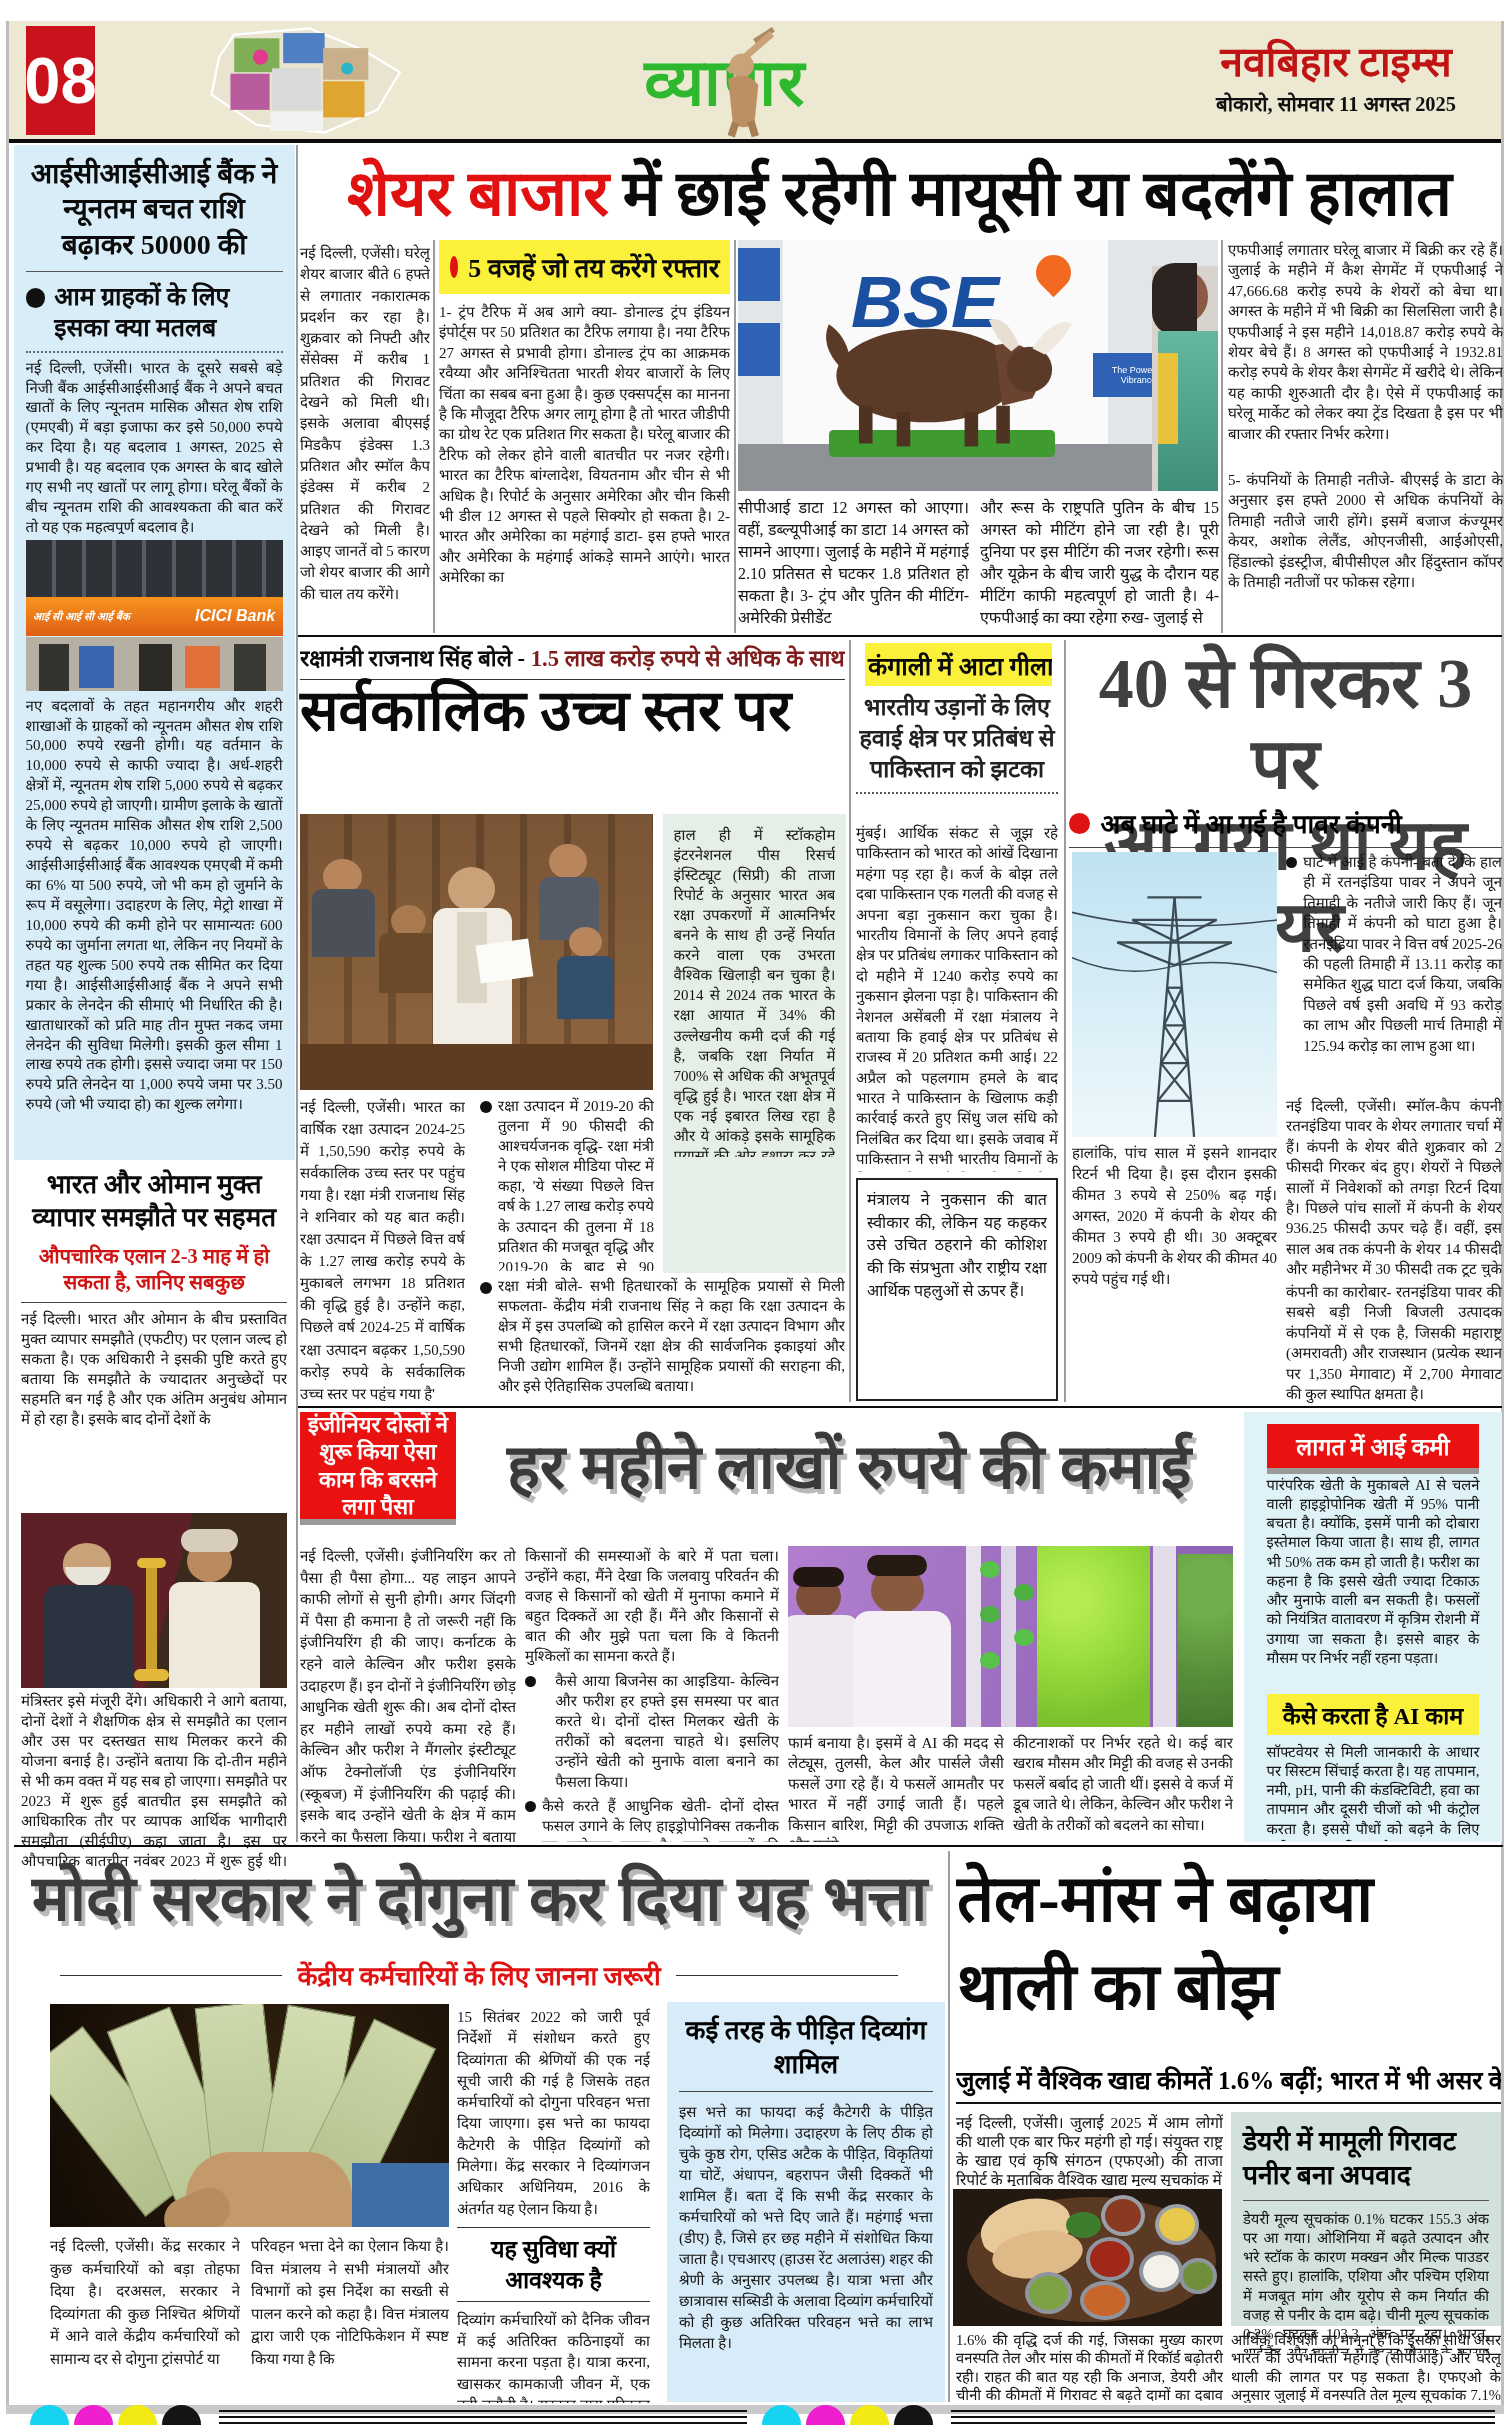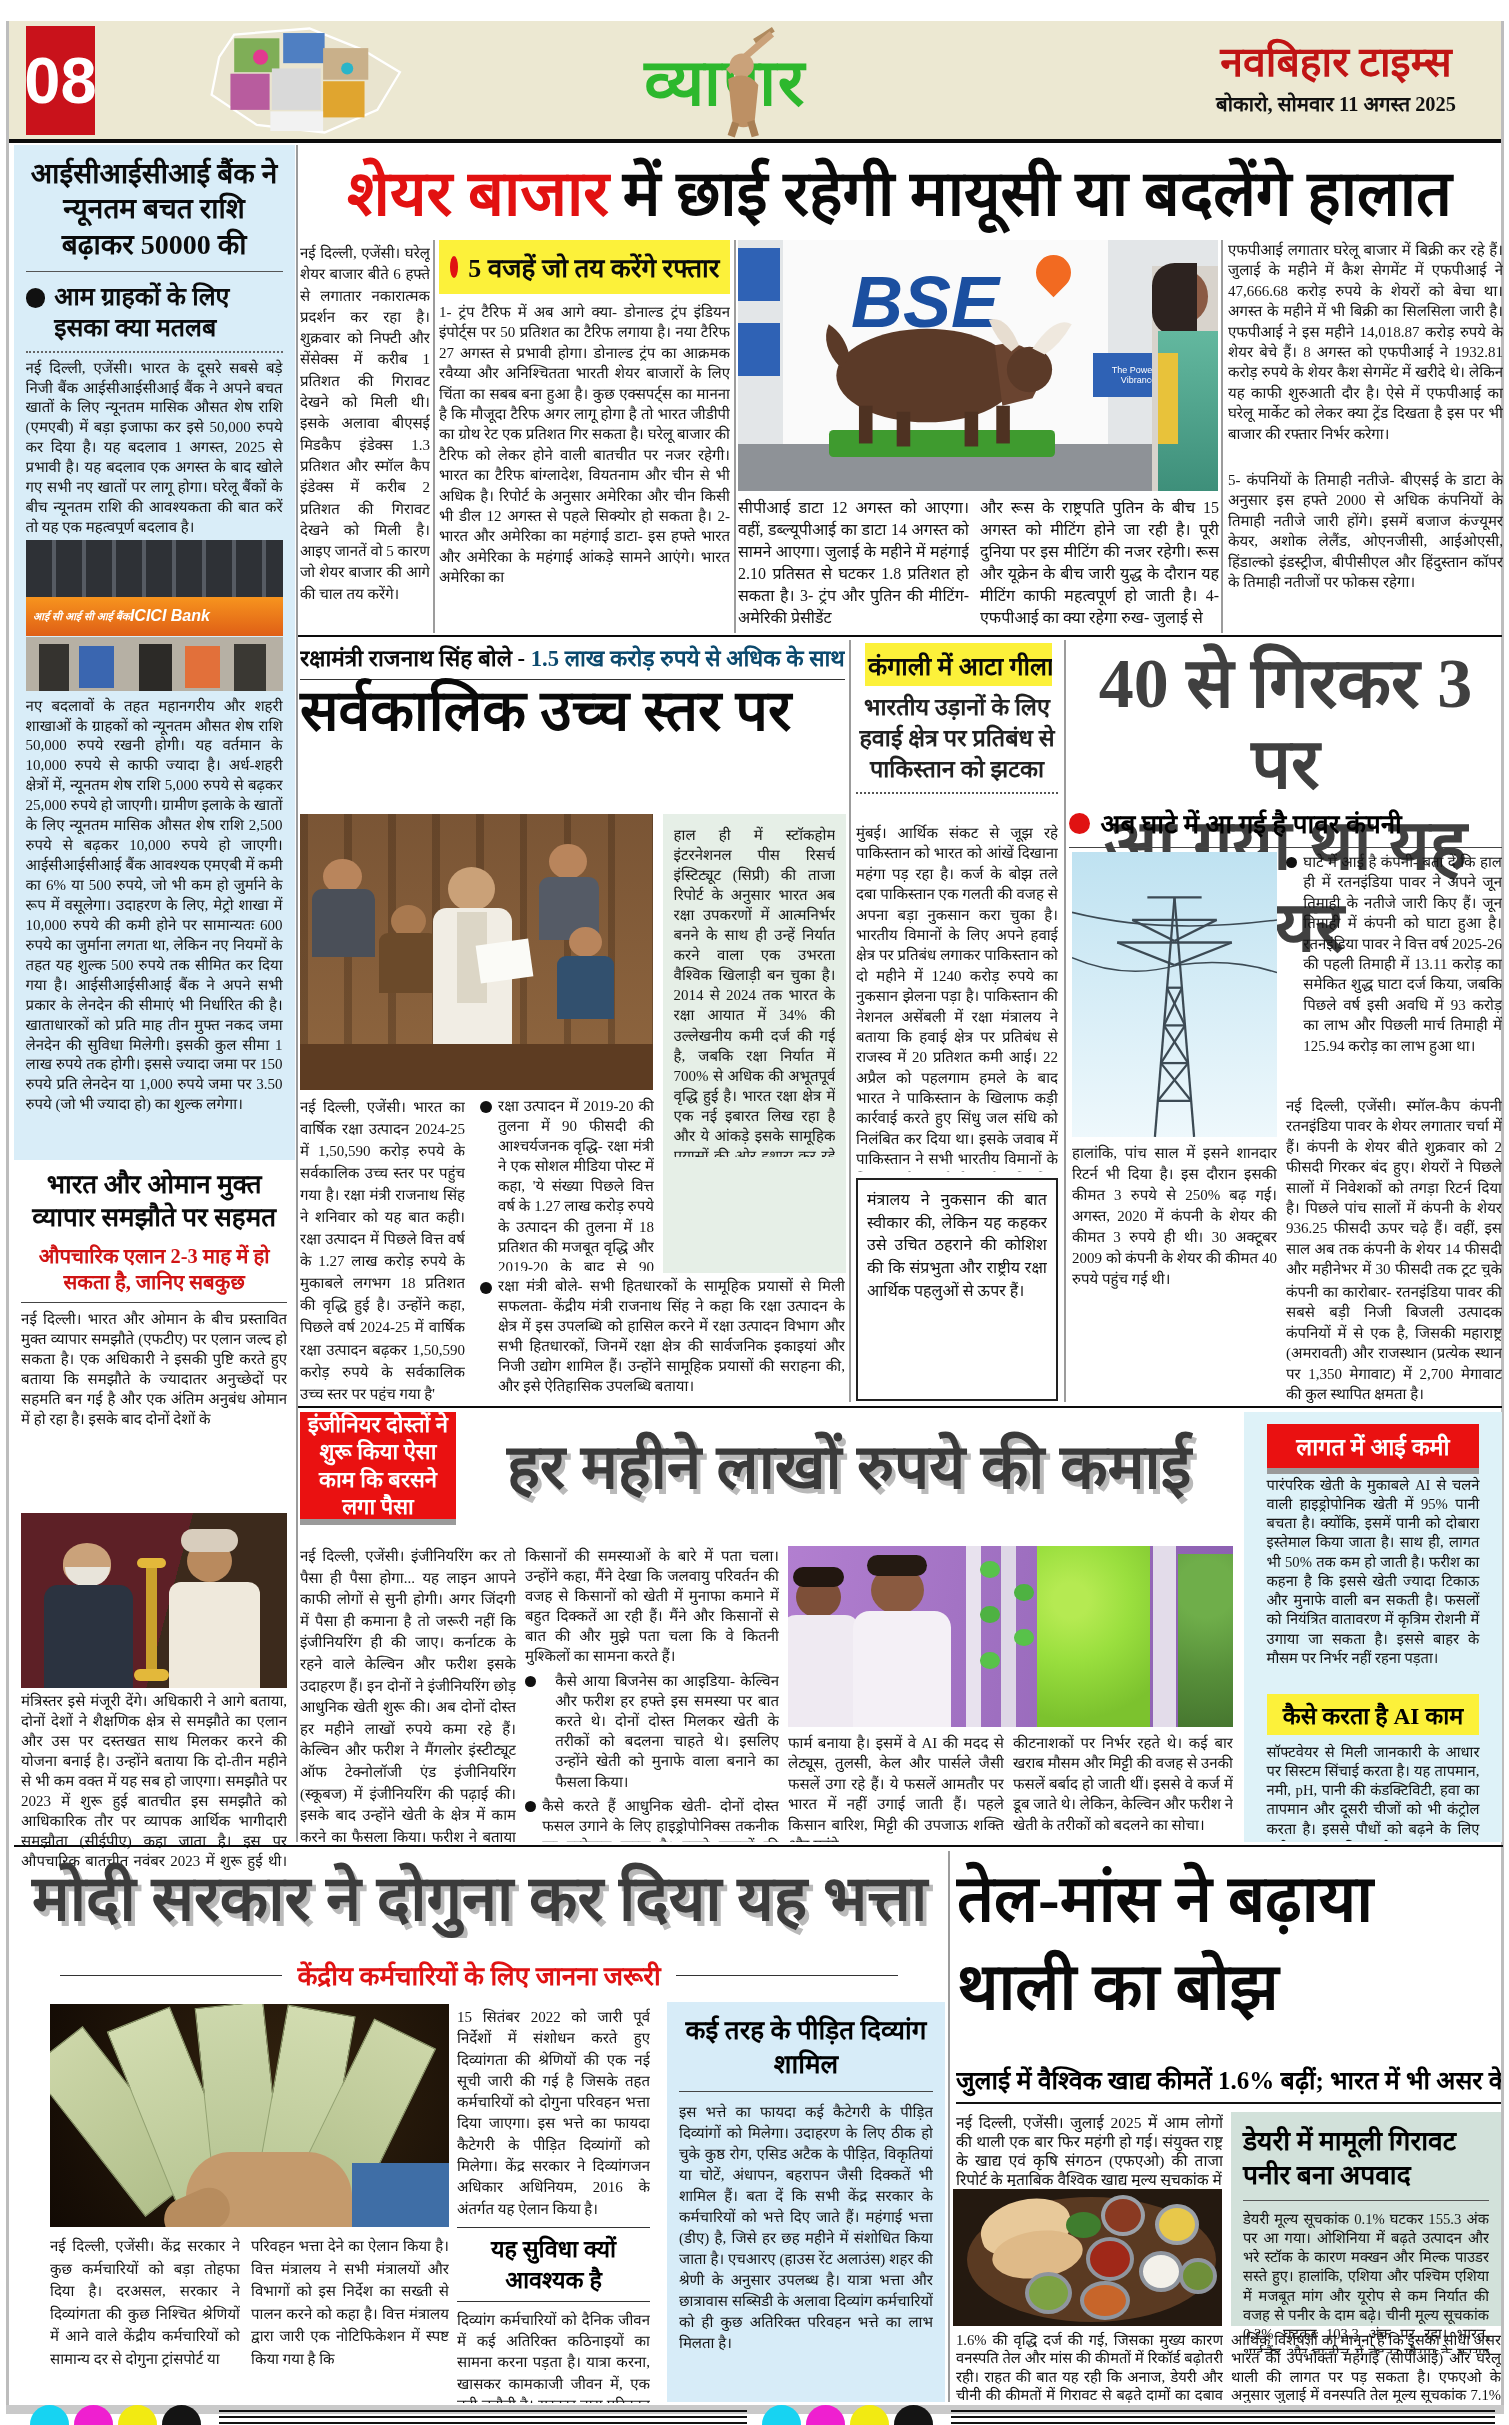--- a/index.html
+++ b/index.html
@@ -29,21 +29,21 @@
 
 .shadowed{text-shadow:3.8px 4.5px 0 #b9b9b9}
 
 #mkthl{left:300px;top:146px;width:1199px;height:89px;display:flex;justify-content:center;align-items:center;white-space:nowrap;font-weight:bold;font-size:63px;overflow:hidden}
 #mkthl .r{color:#e21111;margin-right:13.6px}
 #mkthl .b{color:#0a0a0a}
 .ybox{background:#fcf13a;display:flex;align-items:center;gap:10.6px;padding:6px 10.6px}
 .ybox .t{font-size:26px;font-weight:bold;color:#0a0a0a;white-space:nowrap}
 
 .kicker{font-size:22.6px;font-weight:bold;border-bottom:1.5px solid #333;padding-bottom:6px;white-space:nowrap;overflow:hidden}
-.kicker .k1{color:#0c0c0c}.kicker .k2{color:#0c4a6e}
+.kicker .k1{color:#0c0c0c}.kicker .k2{color:#7f1d1d}
 .bighl{font-weight:bold;color:#0a0a0a;line-height:1.16}
 .sidebox{background:#e6efe7;padding:10.6px 10.6px}
 .sidebox .t{font-size:24px;font-weight:bold;text-align:center;line-height:1.3;margin-bottom:9px}
 
 .ytag{background:#fcf13a;font-size:25px;font-weight:bold;text-align:center;padding:4.5px 3px;color:#0a0a0a;white-space:nowrap;overflow:hidden}
 .paksub{font-size:23.4px;font-weight:bold;text-align:center;line-height:1.32;border-bottom:2.3px dotted #555;padding-bottom:7.5px;color:#222}
 .borderbox{border:2.3px solid #222;padding:9px;background:#fff}
 
 .redbullsub{display:flex;align-items:center;gap:10.6px;border-bottom:1.5px solid #444;padding-bottom:6px;font-size:26px;font-weight:bold;white-space:nowrap;overflow:hidden}
 
@@ -113,21 +113,21 @@
   <div class="abs" id="icici">
     <div class="h">आईसीआईसीआई बैंक ने न्यूनतम बचत राशि बढ़ाकर 50000 की</div>
     <div class="bulrow">
       <span class="bl"></span>
       <span class="tx">आम ग्राहकों के लिए इसका क्या मतलब</span>
     </div>
     <div class="bodytx jt" style="height:175px;margin-top:6px">नई दिल्ली, एजेंसी। भारत के दूसरे सबसे बड़े निजी बैंक आईसीआईसीआई बैंक ने अपने बचत खातों के लिए न्यूनतम मासिक औसत शेष राशि (एमएबी) में बड़ा इजाफा कर इसे 50,000 रुपये कर दिया है। यह बदलाव 1 अगस्त, 2025 से प्रभावी है। यह बदलाव एक अगस्त के बाद खोले गए सभी नए खातों पर लागू होगा। घरेलू बैंकों के बीच न्यूनतम राशि की आवश्यकता की बात करें तो यह एक महत्वपूर्ण बदलाव है।</div>
 
     <div class="photo" style="position:relative;width:257px;height:151px;margin:6px 0">
       <div class="abs" style="left:0;top:0;width:257px;height:57px;background:repeating-linear-gradient(90deg,#2e3136 0 26px,#565b63 26px 30px),#2e3136"></div>
-      <div class="abs" style="left:0;top:57px;width:257px;height:39px;background:linear-gradient(#f7941e,#df5f16);display:flex;align-items:center;justify-content:flex-start;padding:0 7.5px">
+      <div class="abs" style="left:0;top:57px;width:257px;height:39px;background:linear-gradient(#f7941e,#df5f16);display:flex;align-items:center;justify-content:space-between;padding:0 7.5px">
         <span class="ph-label" style="position:static;color:#fff;font-size:10.6px;font-style:italic">आई सी आई सी आई बैंक</span>
         <span class="ph-label" style="position:static;color:#fff;font-size:16px;font-style:italic">ICICI Bank</span>
       </div>
       <div class="abs" style="left:0;top:97px;width:257px;height:54px;background:#b6b0a4"></div>
       <div class="abs" style="left:13.6px;top:104px;width:30px;height:47px;background:#35332f"></div>
       <div class="abs" style="left:53px;top:106px;width:35px;height:42px;background:#3a66b0"></div>
       <div class="abs" style="left:113px;top:104px;width:33px;height:47px;background:#2c2a27"></div>
       <div class="abs" style="left:159px;top:106px;width:35px;height:42px;background:#e2703a"></div>
       <div class="abs" style="left:208px;top:104px;width:32px;height:47px;background:#3a3833"></div>
     </div>

